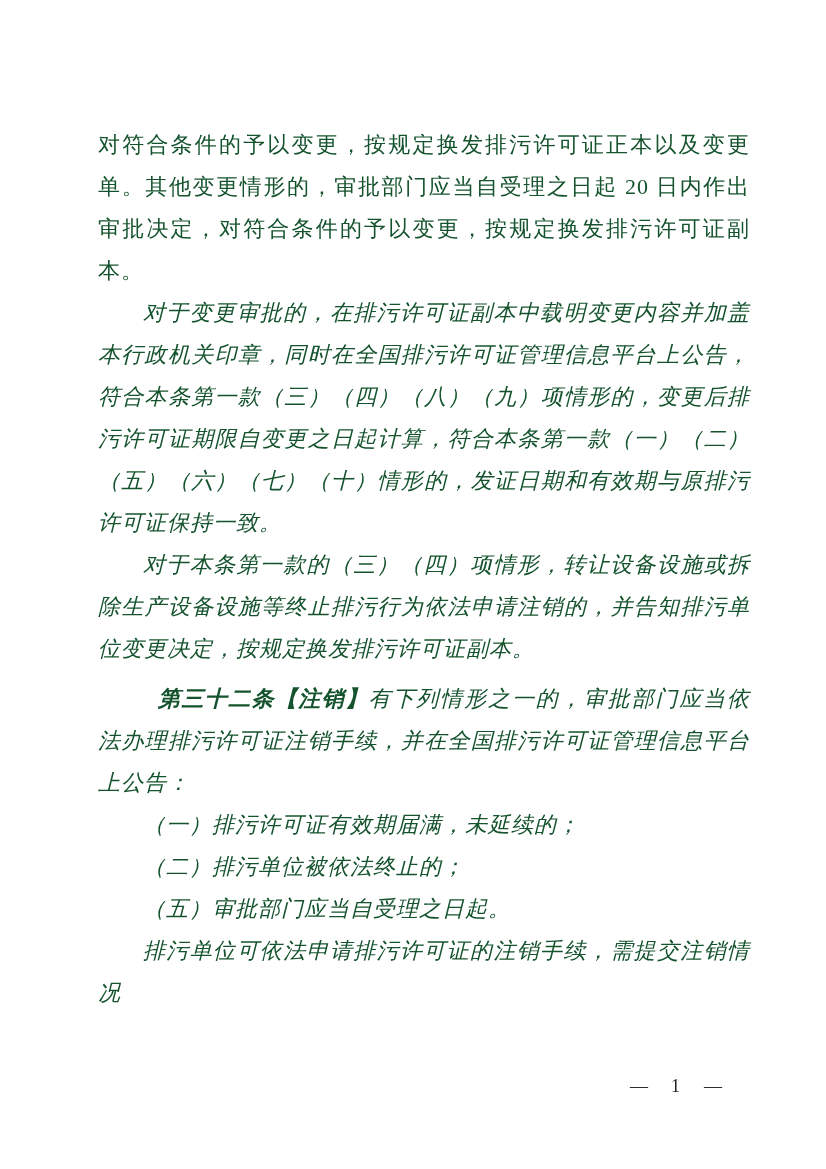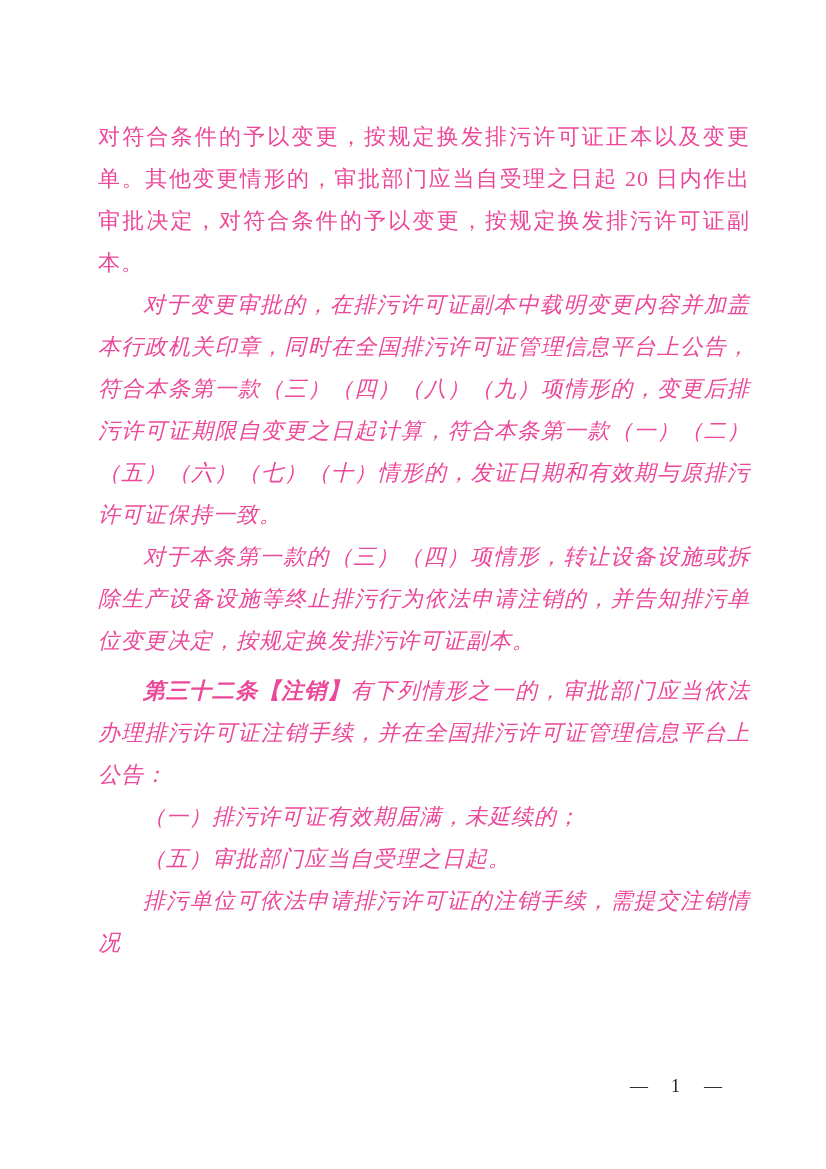--- a/index.html
+++ b/index.html
@@ -15,23 +15,23 @@
   }
   .page {
     position: relative;
     width: 826px;
     height: 1169px;
     background: #ffffff;
   }
   .doc-body {
     position: absolute;
     left: 98px;
-    top: 116px;
+    top: 124px;
     width: 652px;
-    color: #ec4899;
+    color: #14532d;
   }
   .para {
     margin: 0;
     font-family: "Liberation Serif", "DejaVu Serif", serif;
     font-size: 22px;
     line-height: 42px;
     letter-spacing: 1px;
     text-align: justify;
     text-justify: inter-ideograph;
   }
@@ -39,20 +39,21 @@
     text-indent: 45px;
     font-style: italic;
   }
   .para.article-start {
     margin-top: 8px;
   }
   .bold-heading {
     font-family: "Liberation Sans", "DejaVu Sans", sans-serif;
     font-weight: 700;
     letter-spacing: 0.5px;
+    margin-left: 15px;
   }
   .footer {
     position: absolute;
     left: 630px;
     top: 1075px;
     width: 92px;
     display: flex;
     align-items: center;
     justify-content: space-between;
     font-family: "Liberation Serif", "DejaVu Serif", serif;
@@ -67,20 +68,21 @@
 </head>
 <body>
 
 <div class="page">
   <div class="doc-body">
       <p class="para">对符合条件的予以变更，按规定换发排污许可证正本以及变更单。其他变更情形的，审批部门应当自受理之日起 20 日内作出审批决定，对符合条件的予以变更，按规定换发排污许可证副本。</p>
       <p class="para indent">对于变更审批的，在排污许可证副本中载明变更内容并加盖本行政机关印章，同时在全国排污许可证管理信息平台上公告，符合本条第一款（三）（四）（八）（九）项情形的，变更后排污许可证期限自变更之日起计算，符合本条第一款（一）（二）（五）（六）（七）（十）情形的，发证日期和有效期与原排污许可证保持一致。</p>
       <p class="para indent">对于本条第一款的（三）（四）项情形，转让设备设施或拆除生产设备设施等终止排污行为依法申请注销的，并告知排污单位变更决定，按规定换发排污许可证副本。</p>
       <p class="para indent article-start"><b class="bold-heading">第三十二条【注销】</b>有下列情形之一的，审批部门应当依法办理排污许可证注销手续，并在全国排污许可证管理信息平台上公告：</p>
       <p class="para indent">（一）排污许可证有效期届满，未延续的；</p>
+      <p class="para indent">（二）排污单位被依法终止的；</p>
       <p class="para indent">（五）审批部门应当自受理之日起。</p>
       <p class="para indent">排污单位可依法申请排污许可证的注销手续，需提交注销情况</p>
     </div>
   <div class="footer">
     <span class="dash">—</span>
     <span class="pagenum">1</span>
     <span class="dash">—</span>
   </div>
 </div>
 

